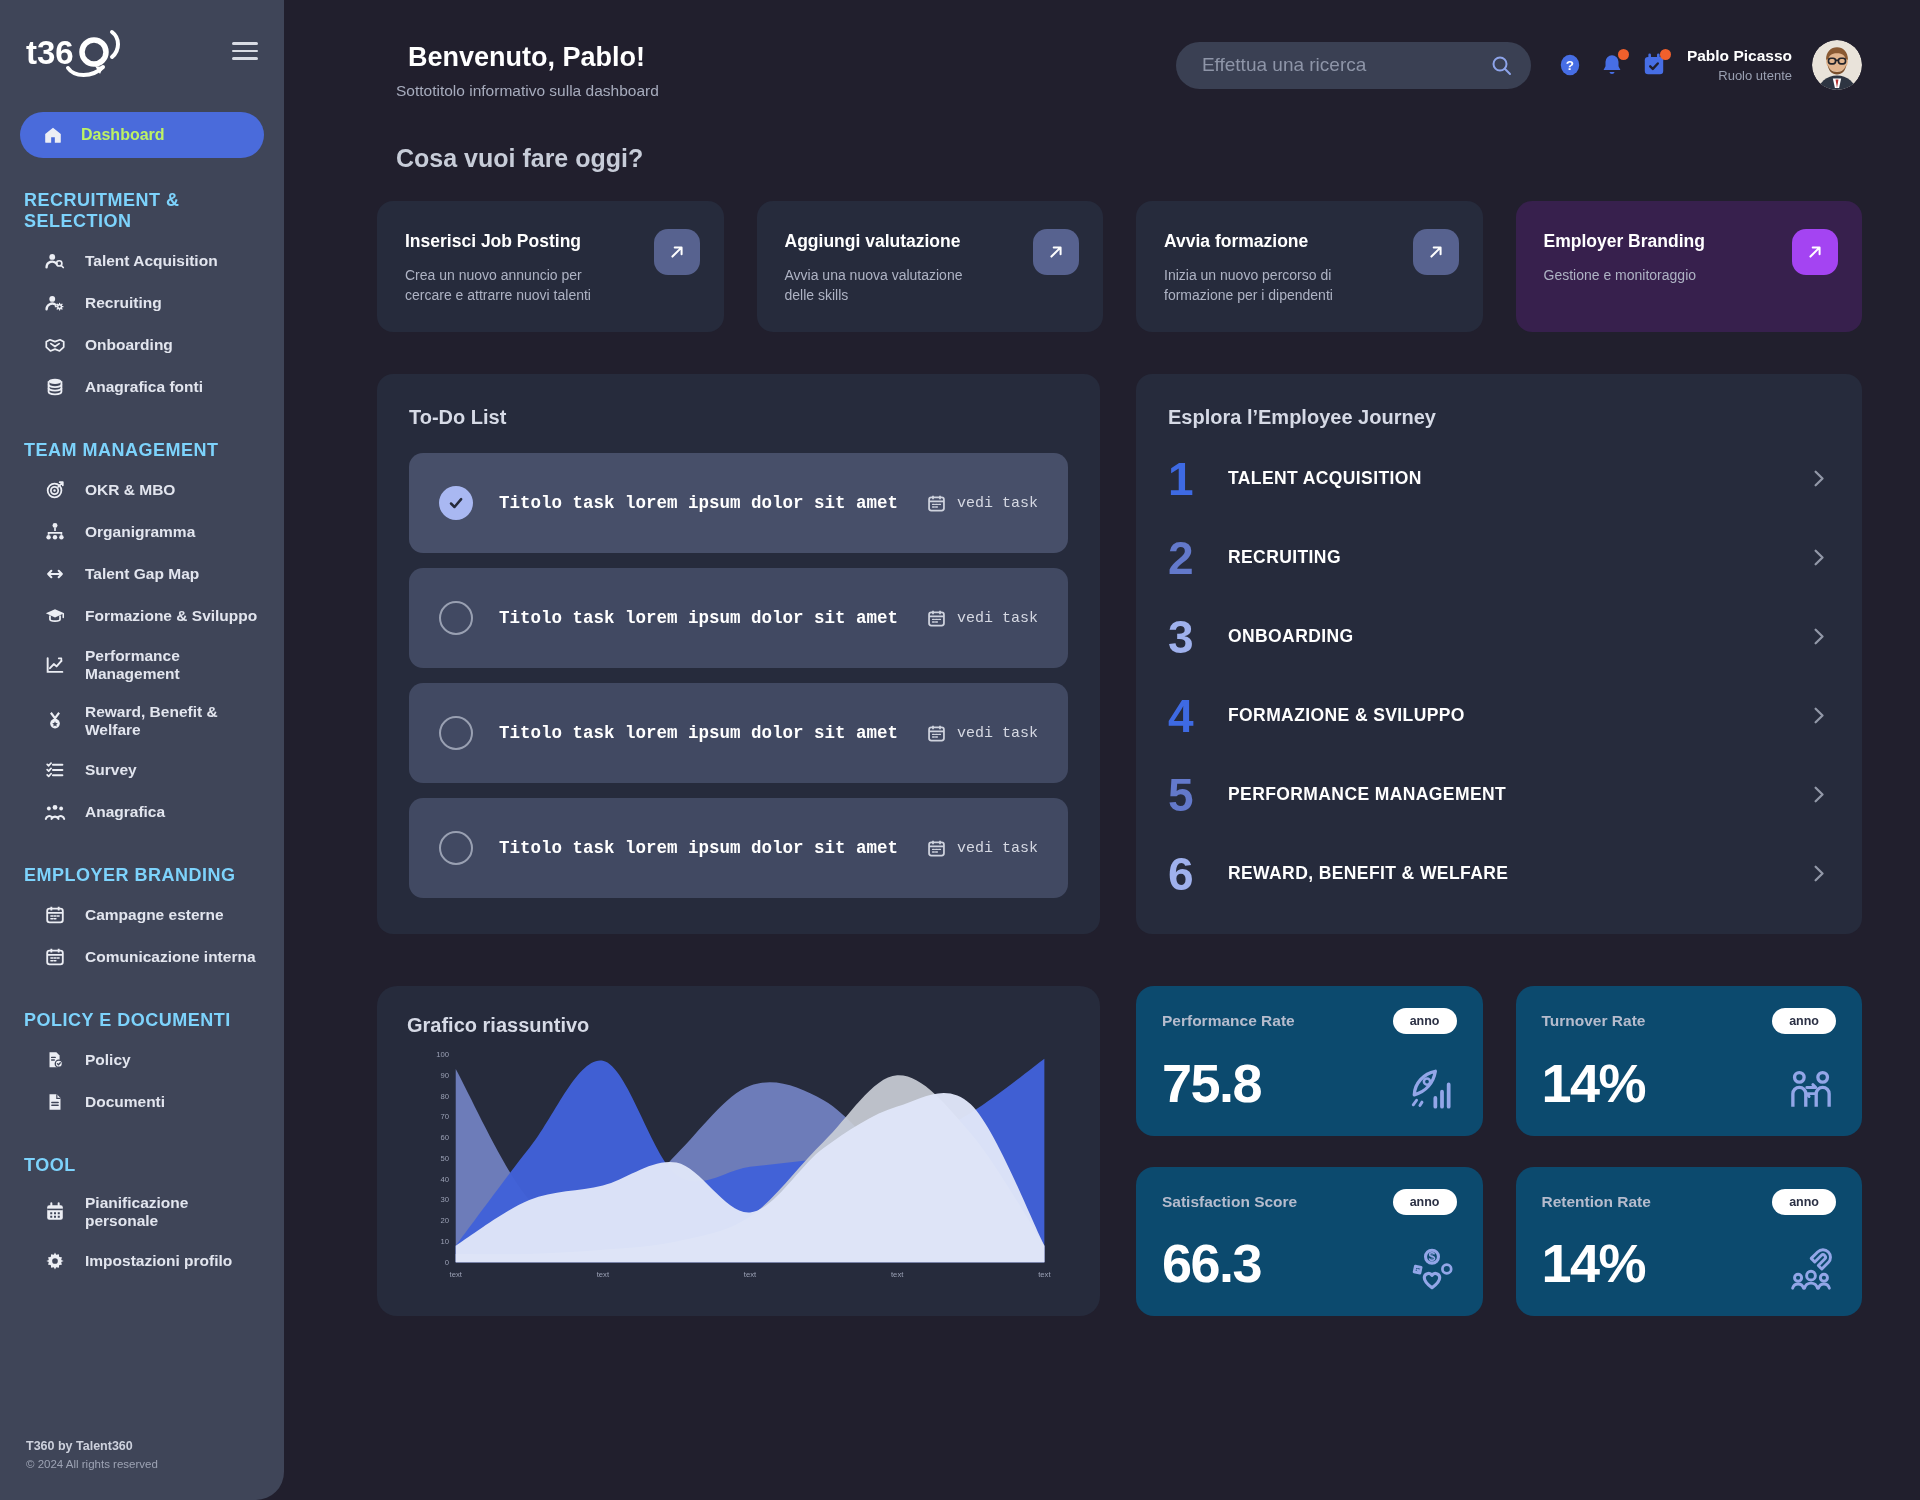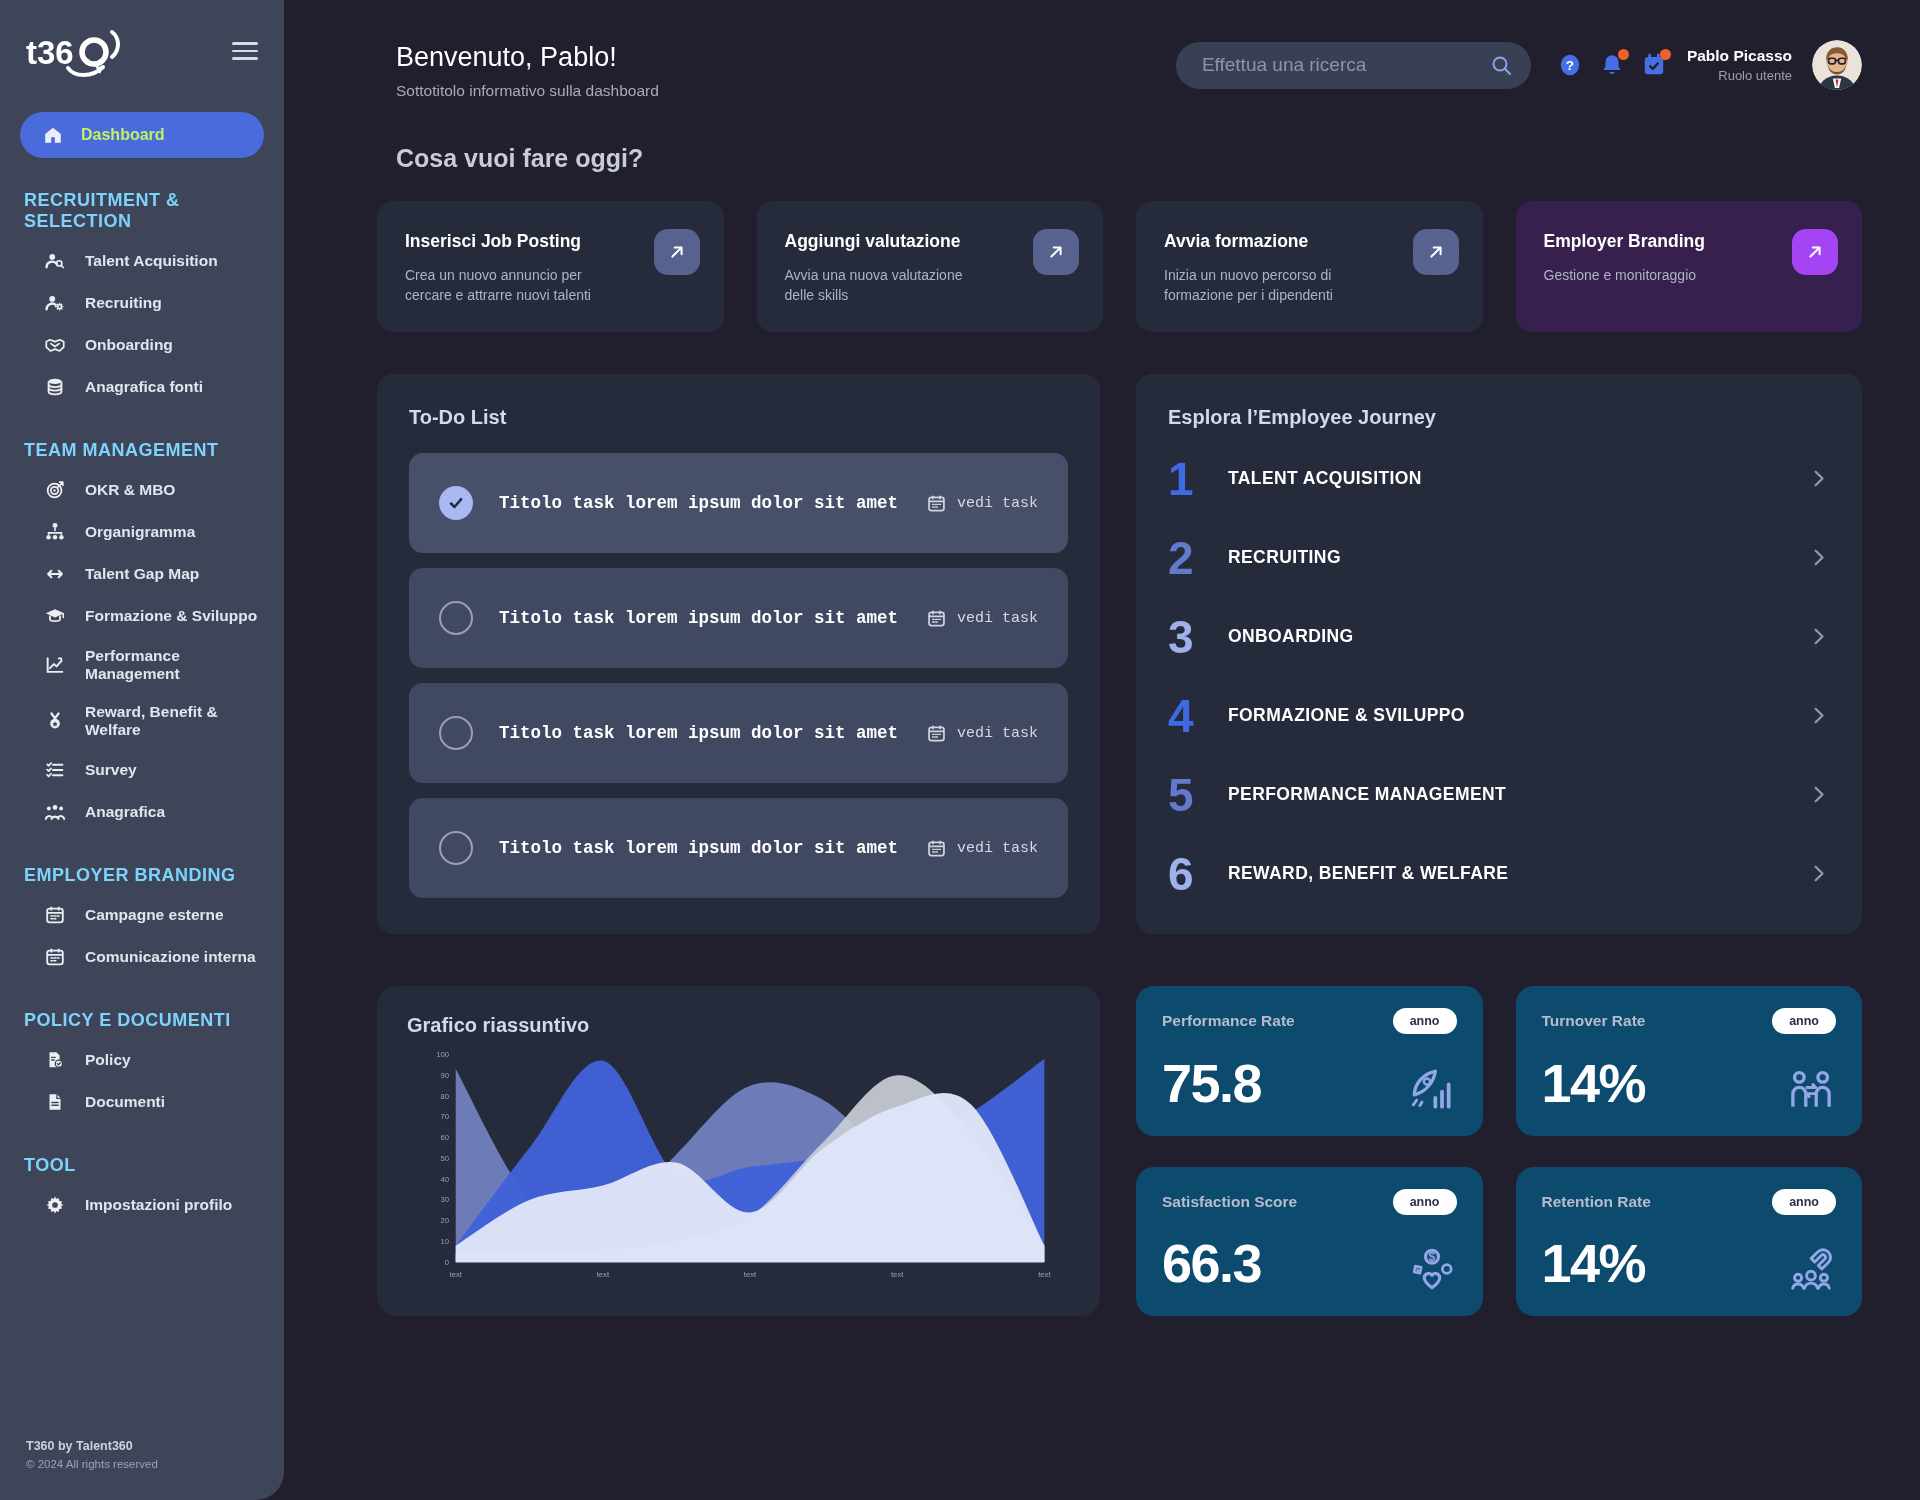--- a/index.html
+++ b/index.html
@@ -33,21 +33,21 @@
   .nav-item .icon svg,.nav-active .icon svg{width:22px;height:22px;display:block;color:#eceef4;}
   .icon{display:inline-flex;align-items:center;justify-content:center;}
   .sidebar-footer{padding:0 26px 30px;}
   .sf1{font-size:12.5px;color:#cdd1dd;font-weight:bold;}
   .sf2{font-size:11.5px;color:#9da3b4;margin-top:5px;}
 
   
   main{flex:1;padding:34px 58px 0 93px;box-sizing:border-box;}
   .header-row{display:flex;justify-content:space-between;align-items:flex-start;}
   .greeting{margin-left:19px;}
-  .greeting h1{font-size:27px;margin:8px 0 0;font-weight:normal;}
+  .greeting h1{font-size:27px;margin:8px 12px 0;font-weight:bold;}
   .greeting p{font-size:15.5px;color:#a7acbd;margin:9px 0 0;}
   .header-right{display:flex;align-items:center;gap:20px;margin-top:6px;}
   .searchbar{
     width:355px;height:47px;background:#3a4053;border-radius:24px;display:flex;align-items:center;
     padding:0 18px 0 24px;box-sizing:border-box;
   }
   .searchbar input{
     flex:1;background:transparent;border:none;outline:none;color:#d4d8e3;font-size:19px;
     font-family:"Liberation Sans",sans-serif;
   }
@@ -325,20 +325,31 @@
                 <path d="M6 3.5h8l4 4v13H6z" fill="currentColor"></path>
                 <path d="M14 3.5V8h4" fill="none" stroke="#3f4558" stroke-width="1.3"></path>
                 <path d="M8.6 12.6h6.8M8.6 15.6h6.8" stroke="#3f4558" stroke-width="1.7" stroke-linecap="round"></path>
               </svg>
             </span>
             <span>Documenti</span>
           </div>
         </div>
         <div class="nav-section">
     <div class="nav-section-title">TOOL</div>
+          <div class="nav-item">
+            <span class="icon">
+              <svg viewBox="0 0 24 24">
+                <rect x="3.5" y="4.5" width="17" height="16" rx="2.2" fill="currentColor"></rect>
+                <path d="M8 2.5v4M16 2.5v4" stroke="currentColor" stroke-width="2.2" stroke-linecap="round"></path>
+                <path d="M3.5 9.2h17" stroke="#3f4558" stroke-width="1.7"></path>
+                <path d="M6.8 12.2h2.2v2.2H6.8zM10.9 12.2h2.2v2.2h-2.2zM15 12.2h2.2v2.2H15zM6.8 16.2h2.2v2.2H6.8zM10.9 16.2h2.2v2.2h-2.2zM15 16.2h2.2v2.2H15z" fill="#3f4558"></path>
+              </svg>
+            </span>
+            <span>Pianificazione personale</span>
+          </div>
           <div class="nav-item">
             <span class="icon">
               <svg viewBox="0 0 24 24">
                 <path d="M12 2.6l1.3 2.7 2.9-.7.4 3 2.9.4-.7 2.9L21.4 12l-2.6 1.1.7 2.9-2.9.4-.4 3-2.9-.7L12 21.4l-1.3-2.7-2.9.7-.4-3-2.9-.4.7-2.9L2.6 12l2.6-1.1-.7-2.9 2.9-.4.4-3 2.9.7z" fill="currentColor"></path>
                 <circle cx="12" cy="12" r="3.1" fill="#3f4558"></circle>
               </svg>
             </span>
             <span>Impostazioni profilo</span>
           </div>
         </div>

